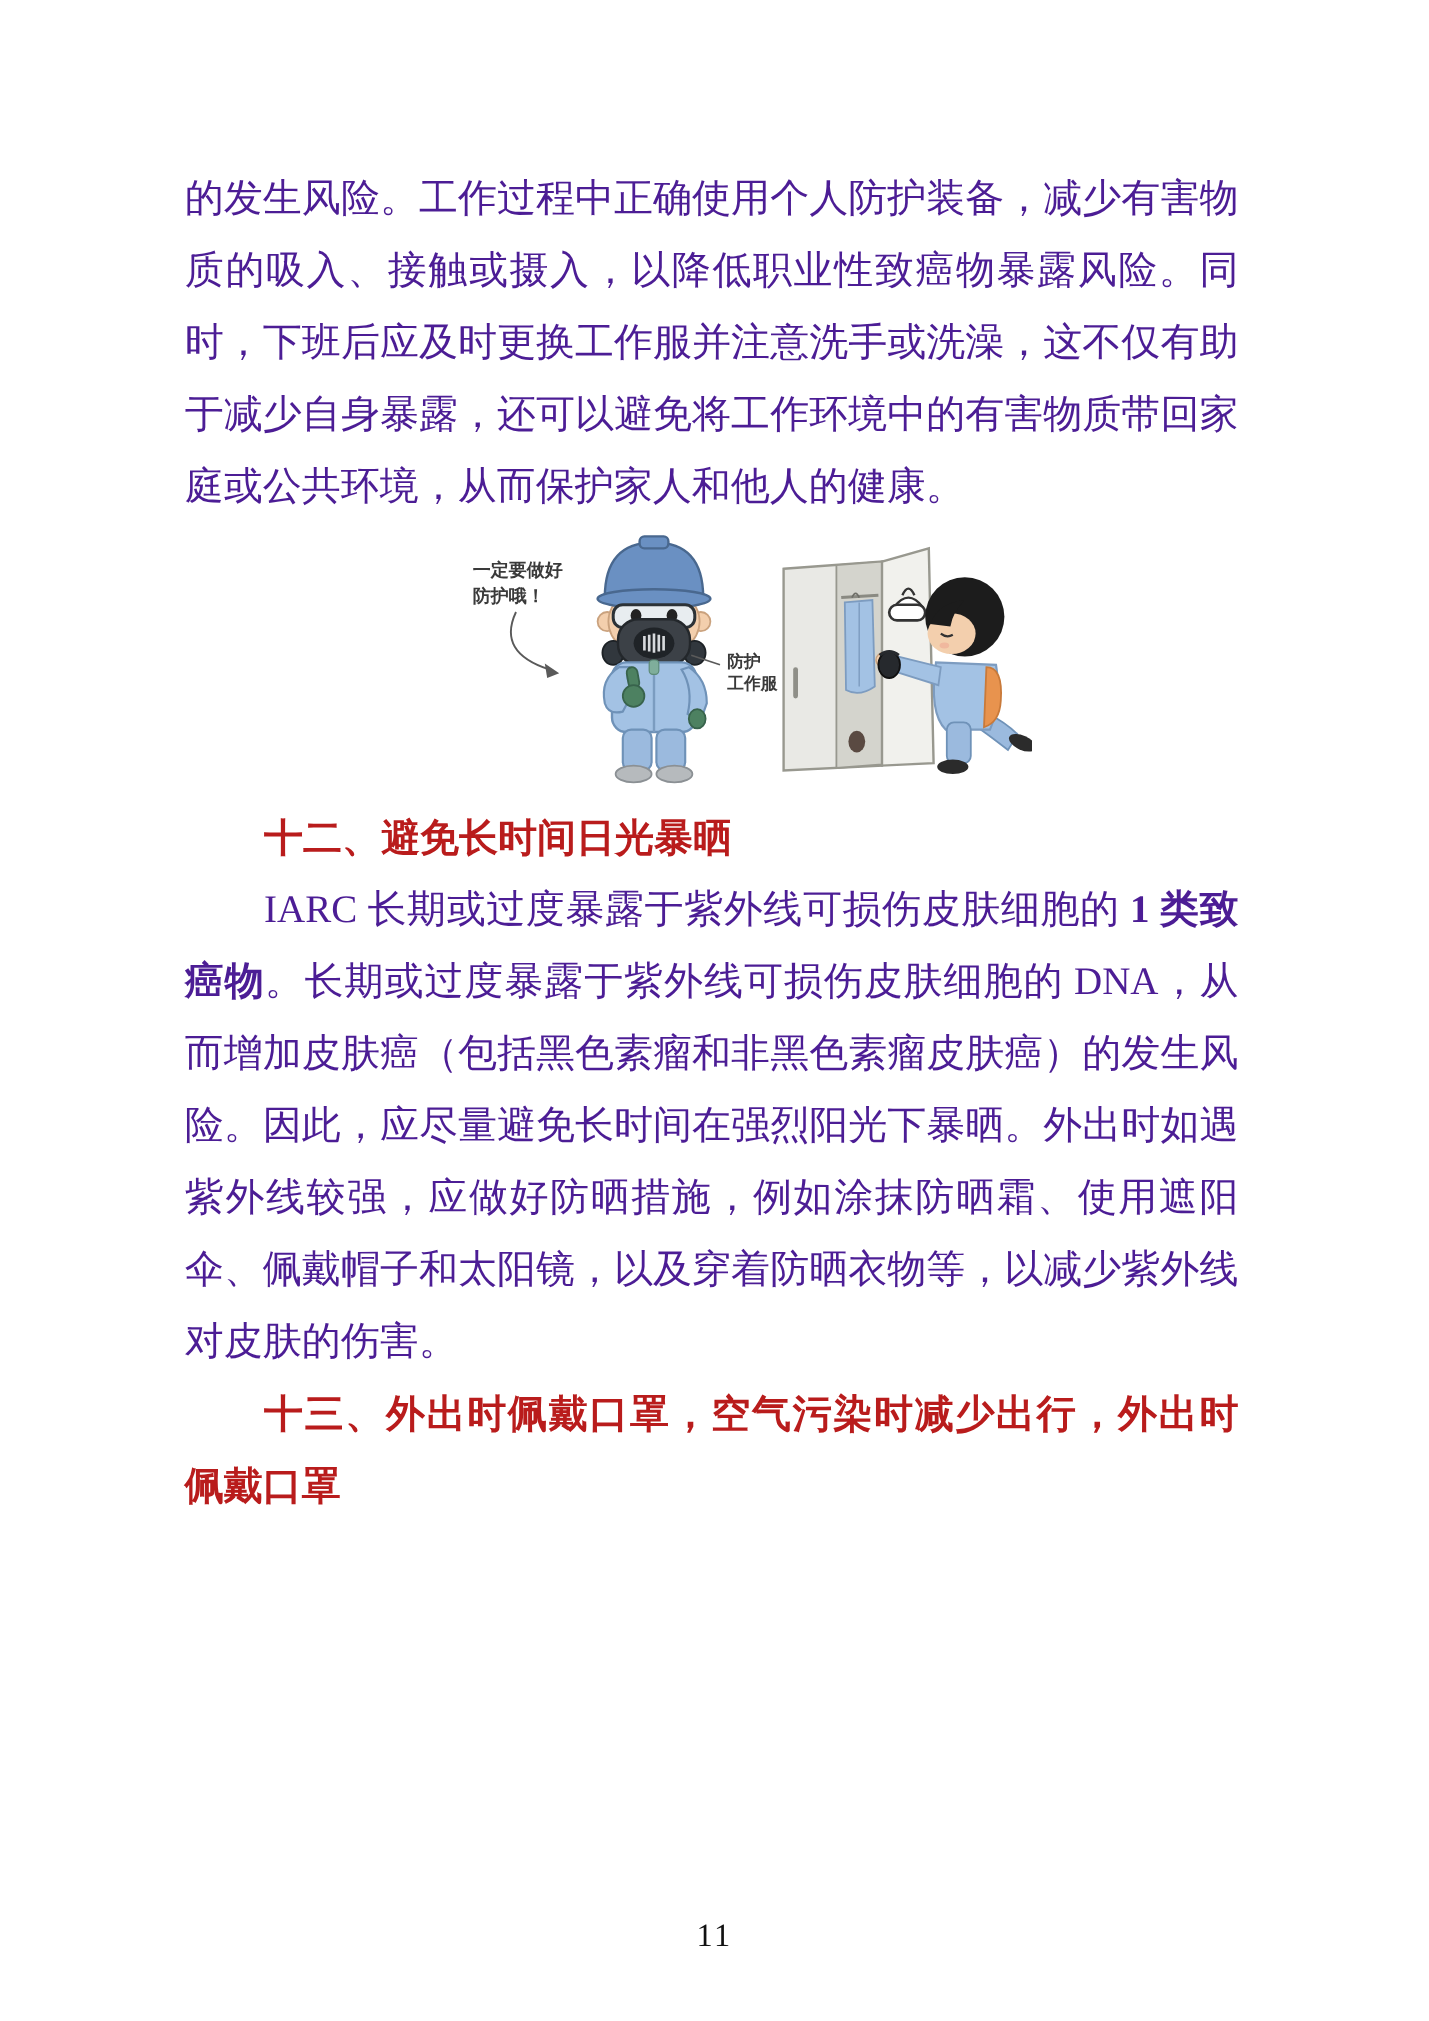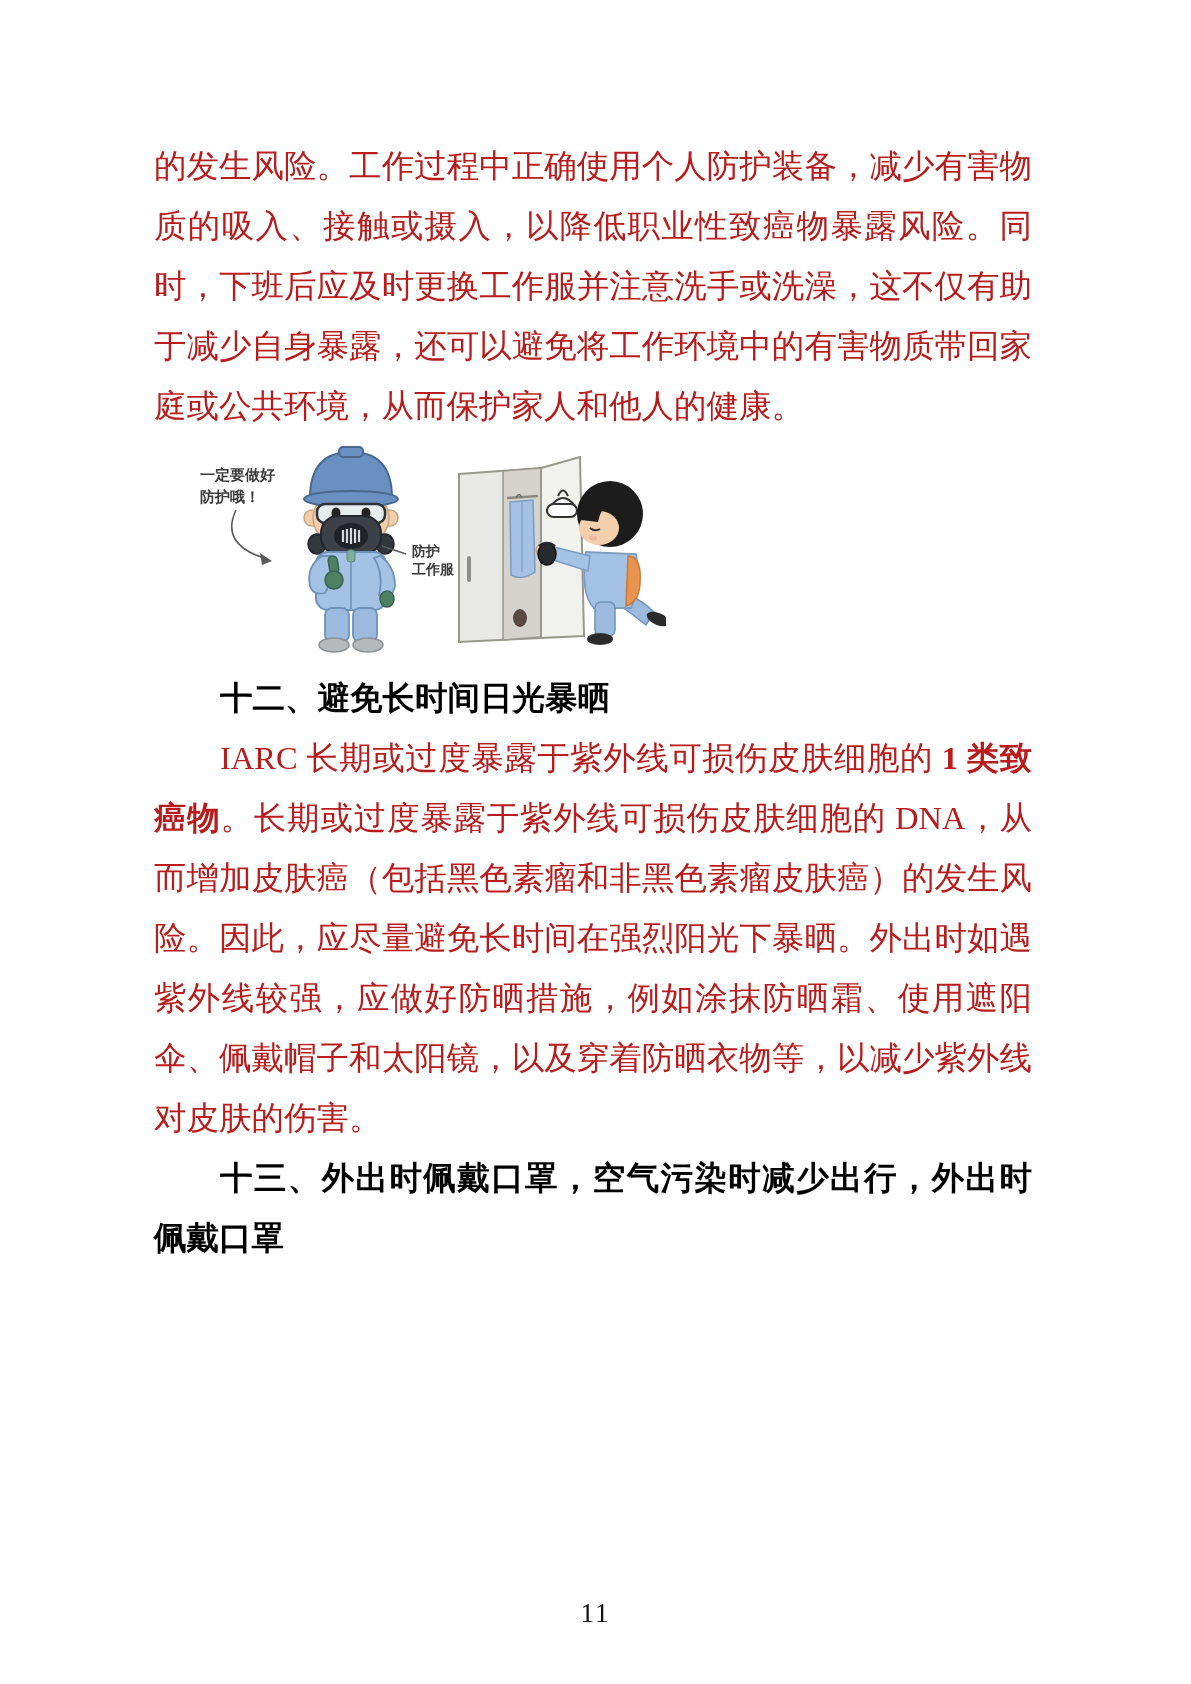--- a/index.html
+++ b/index.html
@@ -15,44 +15,45 @@
     position: absolute;
     left: 154px;
     top: 136px;
     width: 878px;
   }
   .body-text {
     margin: 0;
     font-family: "Liberation Serif", "DejaVu Serif", serif;
     font-size: 32.5px;
     line-height: 60px;
-    color: #b91c1c;
+    color: #4c1d95;
     text-align: justify;
     text-justify: inter-character;
     text-align-last: left;
   }
   .body-text b { font-weight: 700; }
   .indent { text-indent: 66px; }
   .heading {
     margin: 0;
     font-family: "DejaVu Sans", "Liberation Sans", sans-serif;
     font-weight: 700;
     font-size: 32.5px;
     line-height: 60px;
-    color: #000000;
+    color: #b91c1c;
     text-align: justify;
     text-justify: inter-character;
     text-align-last: left;
     text-indent: 66px;
   }
   figure.illustration {
     margin: 8px 0 12px 0;
     width: 878px;
     height: 212px;
     display: flex;
+    justify-content: center;
   }
   figure.illustration svg { transform: translateX(22px); }
   .illu-text {
     font-family: "Liberation Serif", "DejaVu Serif", serif;
     font-weight: 700;
     fill: #3a3a3a;
   }
   .page-number {
     position: absolute;
     left: 0;

